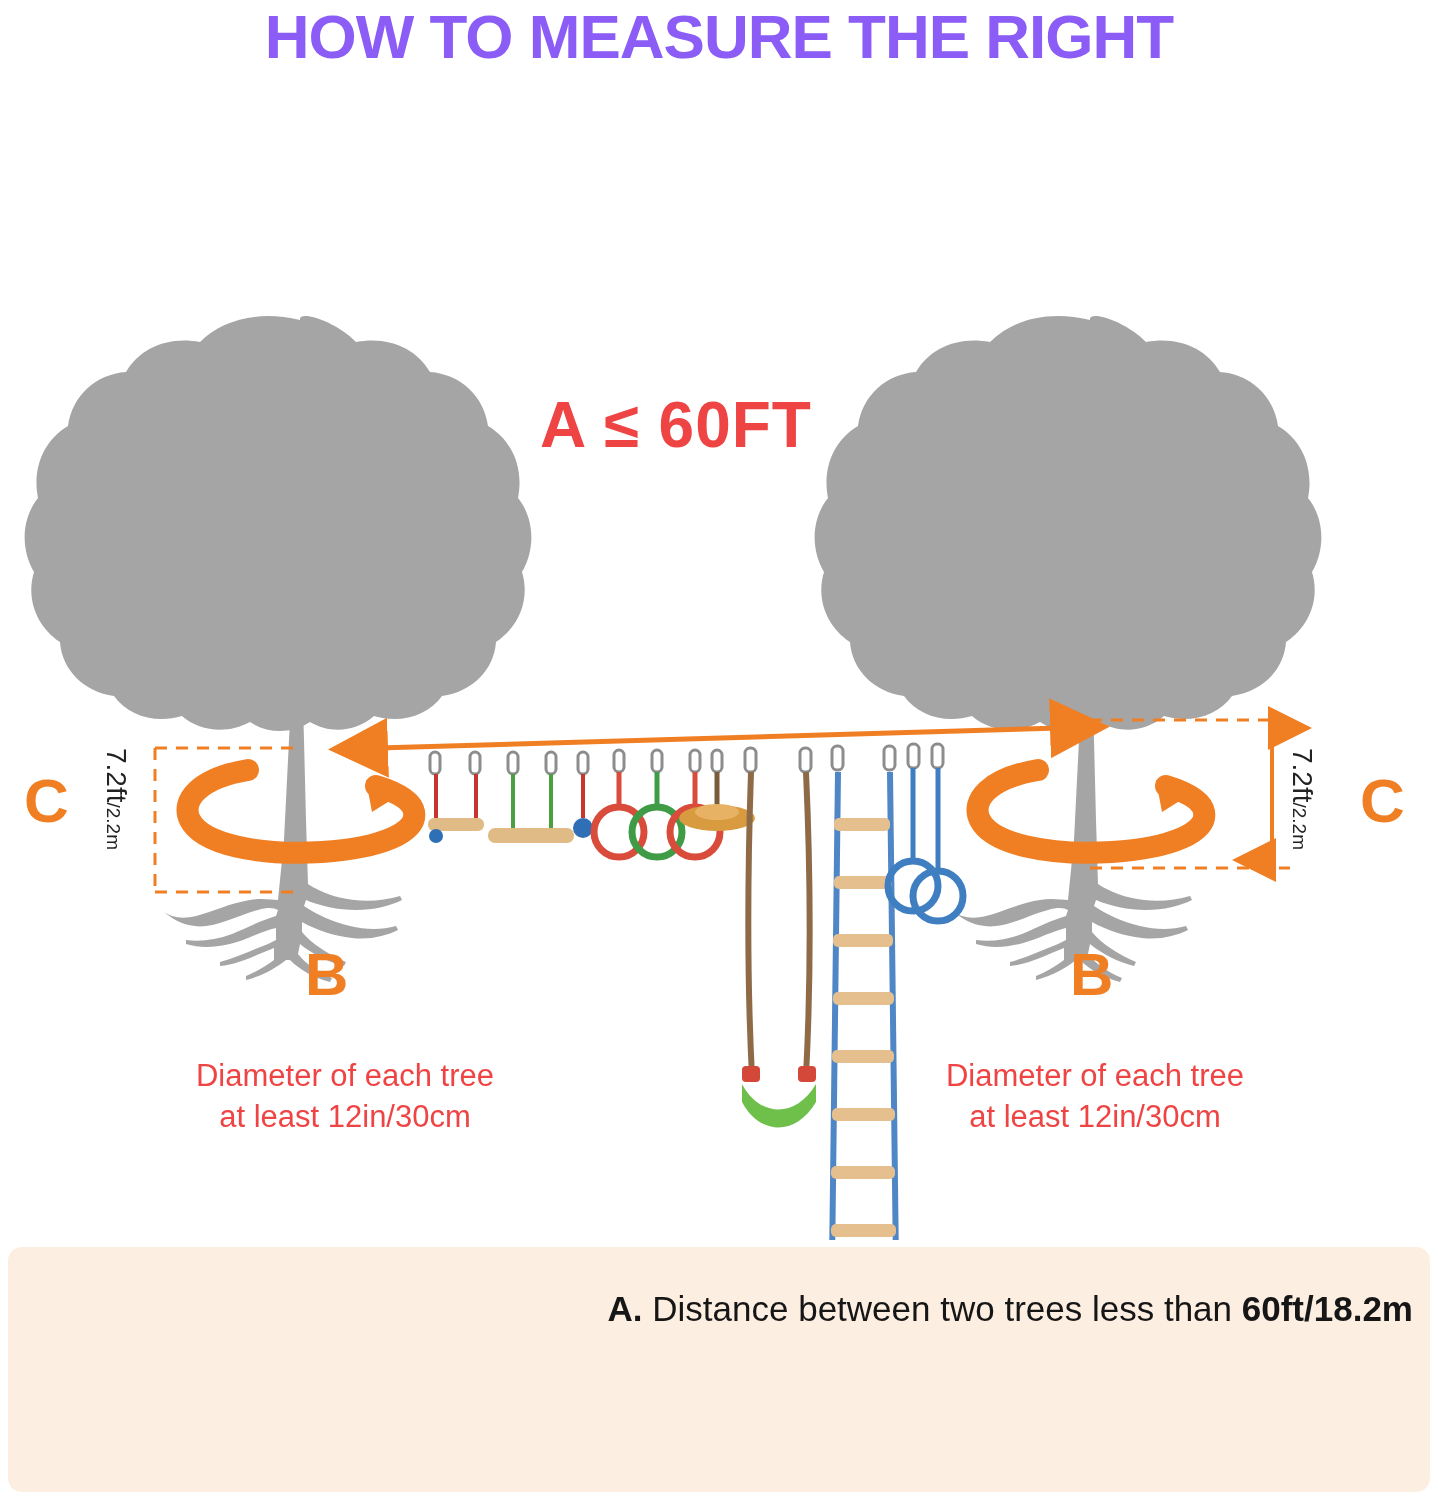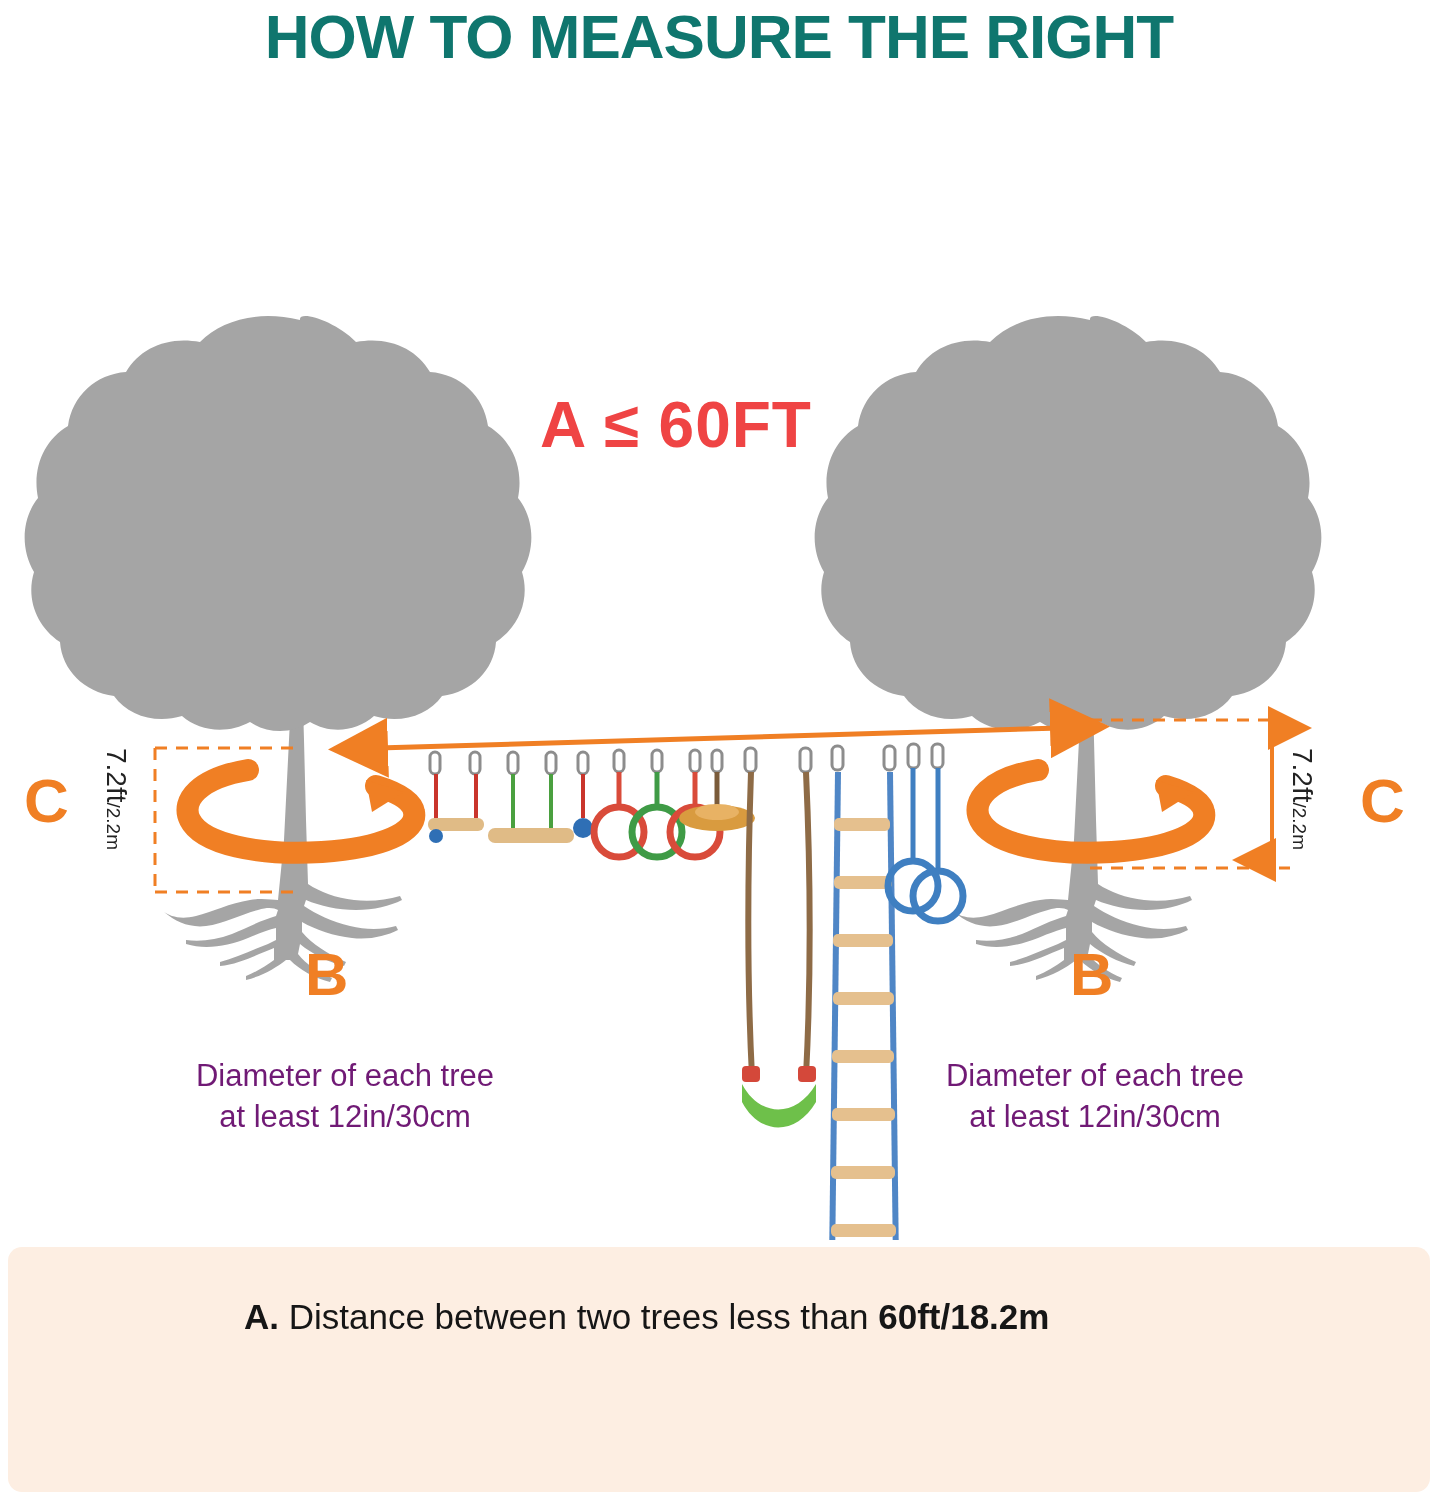--- a/index.html
+++ b/index.html
@@ -19,21 +19,21 @@
   #title {
     position: absolute;
     top: 0px;
     left: 0;
     width: 1438px;
     text-align: center;
     font-weight: bold;
     font-size: 62px;
     line-height: 74px;
     letter-spacing: -1px;
-    color: #0f766e;
+    color: #8b5cf6;
     font-family: "Liberation Sans", sans-serif;
   }
   #title .line {
     display: block;
     white-space: nowrap;
   }
 
   
   #diagram {
     position: absolute;
@@ -89,40 +89,41 @@
   }
   #label-b-left { left: 305px; top: 740px; }
   #label-b-right { left: 1070px; top: 740px; }
 
   .caption {
     position: absolute;
     width: 420px;
     text-align: center;
     font-size: 31px;
     line-height: 41px;
-    color: #701a75;
+    color: #ef4444;
     font-family: "Liberation Sans", sans-serif;
   }
   #caption-left { left: 135px; top: 855px; }
   #caption-right { left: 885px; top: 855px; }
 
   
   #footer {
     position: absolute;
     left: 8px;
     top: 1247px;
     width: 1422px;
     height: 245px;
     background: #FDEEE2;
     border-radius: 14px;
   }
   #footer ul {
     list-style: none;
-    margin: 8px;
-    padding: 34px 0 0 228px;
+    margin: 0;
+    padding: 34px 17px 0 228px;
+    text-align: right;
   }
   #footer li {
     font-size: 35px;
     line-height: 55px;
     color: #161616;
     font-family: "Liberation Sans", sans-serif;
     white-space: nowrap;
   }
   #footer li .lead { font-weight: bold; }
   #footer li .strong { font-weight: bold; }

